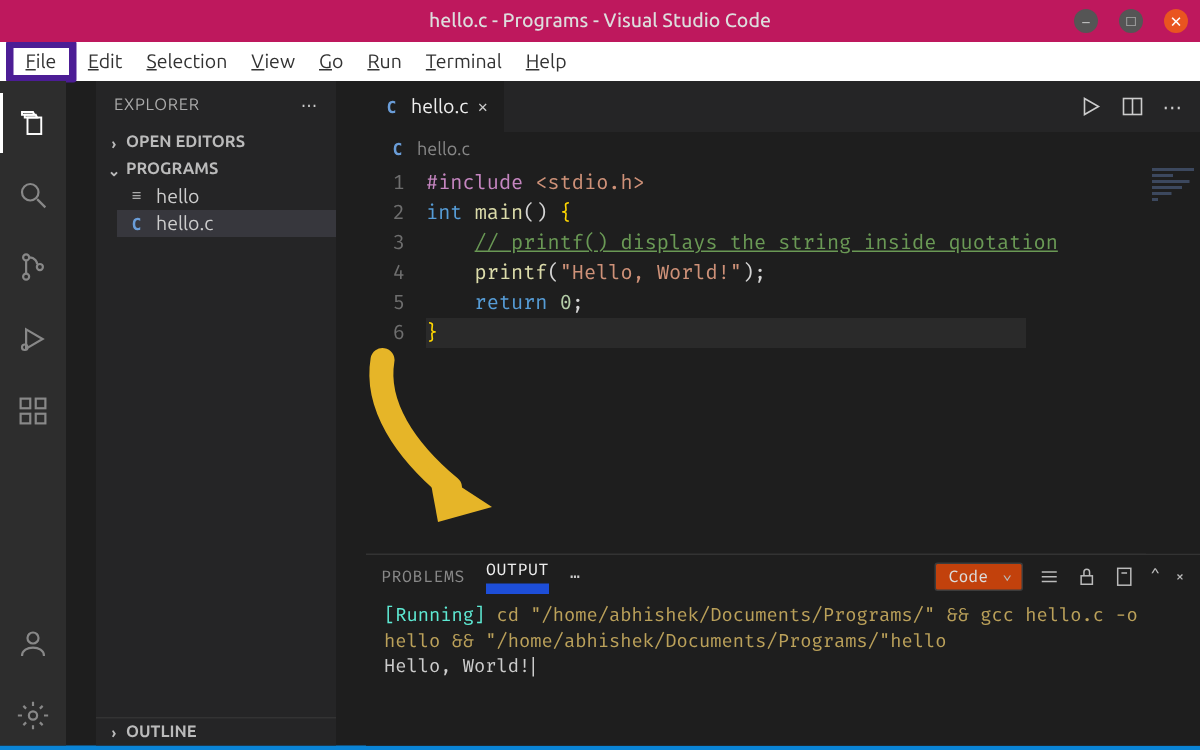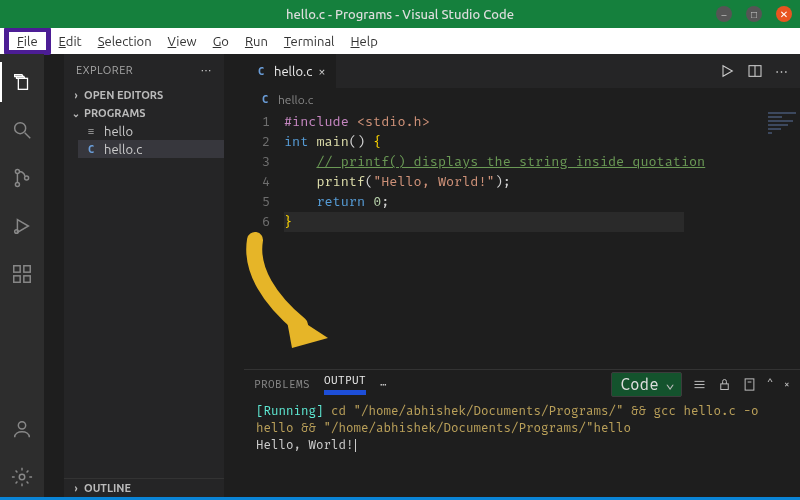--- a/index.html
+++ b/index.html
@@ -1,17 +1,17 @@
 <!DOCTYPE html>
 <html><head>
 <meta charset="utf-8">
 <style>
 * { margin: 0; padding: 0; box-sizing: border-box; }
 body { font-family: "Ubuntu", "Segoe UI", sans-serif; font-size: 13px; background: #1e1e1e; color: #ccc; overflow: hidden; width: 800px; height: 500px; }
-.titlebar { height: 28px; background: #15803d; display: flex; align-items: center; padding: 0 8px; position: relative; }
+.titlebar { height: 28px; background: #be185d; display: flex; align-items: center; padding: 0 8px; position: relative; }
 .title-text { position: absolute; left: 50%; transform: translateX(-50%); color: #ddd; font-size: 13px; font-weight: 500; }
 .win-controls { margin-left: auto; display: flex; gap: 14px; align-items: center; }
 .win-btn { width: 16px; height: 16px; border-radius: 50%; display: flex; align-items: center; justify-content: center; font-size: 10px; }
 .win-min { background: #555; color: #ccc; }
 .win-max { background: #555; color: #ccc; }
 .win-close { background: #e95420; color: #fff; }
 .menubar { height: 26px; background: #fff; display: flex; align-items: center; padding: 0 4px; color: #333; font-size: 13px; }
 .menubar .menu-item { padding: 2px 8px; cursor: pointer; }
 .menubar .menu-item:first-child { border: 5px solid #4c1d95; border-radius: 2px; }
 .menubar .menu-item .u { text-decoration: underline; }
@@ -49,24 +49,24 @@
 .tok-num { color: #b5cea8; }
 .tok-cm { color: #6a9955; text-decoration: underline; }
 .tok-pn { color: #d4d4d4; }
 .tok-br { color: #ffd700; }
 .hl-line { background: #2a2a2a; display: inline-block; min-width: 400px; }
 .minimap { position: absolute; right: 0; top: 0; width: 36px; height: 100%; background: #1e1e1e; opacity: 0.7; }
 .minimap .m-line { height: 2px; margin: 2px 4px; background: #4a5a7a; }
 .panel { height: 128px; border-top: 1px solid #333; background: #1e1e1e; display: flex; flex-direction: column; font-family: "Fira Mono","Consolas",monospace; font-size: 12.5px; }
 .panel-tabs { height: 28px; display: flex; align-items: center; padding: 0 10px; gap: 14px; color: #888; font-size: 11px; }
 .panel-tabs .ptab { cursor: pointer; letter-spacing: 0.4px; }
-.panel-tabs .ptab.active { color: #eee; border-bottom: 5px solid #1d4ed8; padding-bottom: 3px; }
+.panel-tabs .ptab.active { color: #eee; border-bottom: 7px solid #1d4ed8; padding-bottom: 3px; }
 .panel-tabs .dots { color: #ccc; cursor: pointer; }
 .panel-tabs .right { margin-left: auto; display: flex; align-items: center; gap: 10px; color: #bbb; }
-.select { background: #14532d; color: #ddd; padding: 2px 22px 2px 8px; font-size: 16px; border: 1px solid #3c3c3c; border-radius: 2px; position: relative; }
+.select { background: #c2410c; color: #ddd; padding: 2px 22px 2px 8px; font-size: 11px; border: 1px solid #3c3c3c; border-radius: 2px; position: relative; }
 .select::after { content: "⌄"; position: absolute; right: 6px; top: 0; color: #bbb; }
 .panel-body { padding: 4px 12px; line-height: 17px; color: #ccc; overflow: hidden; }
 .t-run { color: #5eead4; }
 .t-done { color: #5a9bd4; }
 .t-path { color: #bba15a; }
 .t-num { color: #b5cea8; }
 .cursor { display: inline-block; width: 1px; height: 13px; background: #ccc; vertical-align: middle; margin-left: 1px; }
 .arrow-overlay { position: absolute; left: 230px; top: 230px; pointer-events: none; z-index: 50; }
 .bottom-strip { height: 3px; background: #0a84d6; }
 svg { display: block; }

